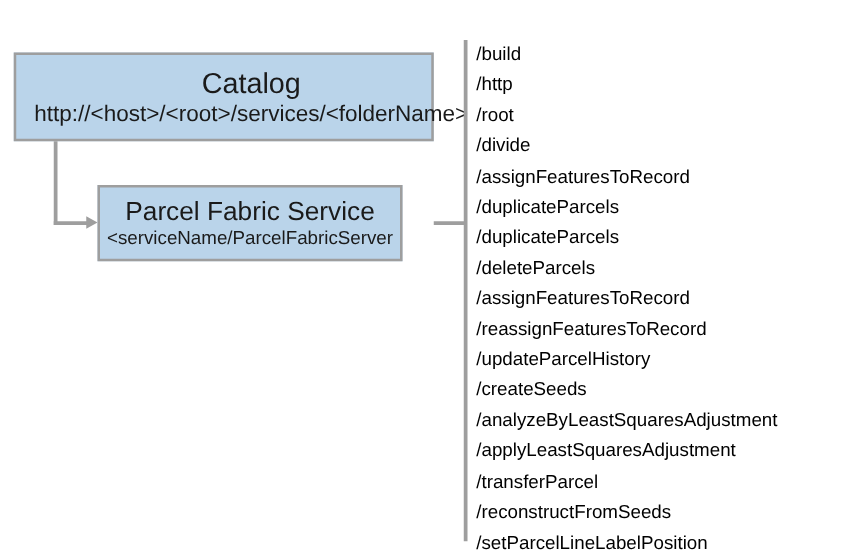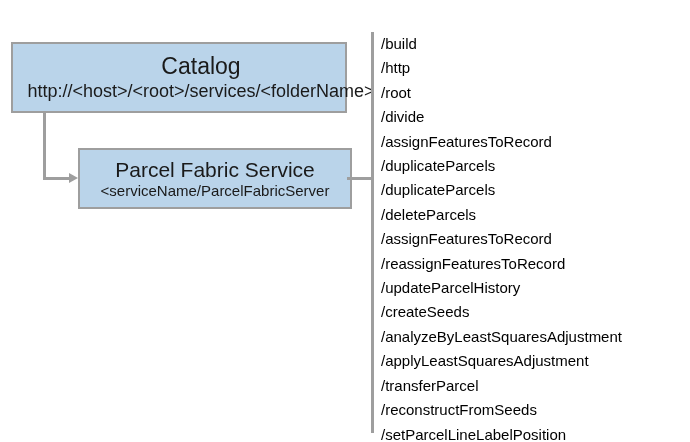--- a/index.html
+++ b/index.html
@@ -58,21 +58,21 @@
     font-size: 23px;
     margin-bottom: 3px;
   }
   #catalog-node .node-sub {
     font-size: 18px;
   }
 
   #service-node {
     left: 78px;
     top: 148px;
-    width: 274px;
+    width: 244px;
     height: 61px;
   }
   #service-node .node-title {
     font-size: 21px;
     margin-bottom: 2px;
   }
   #service-node .node-sub {
     font-size: 15px;
   }
 

